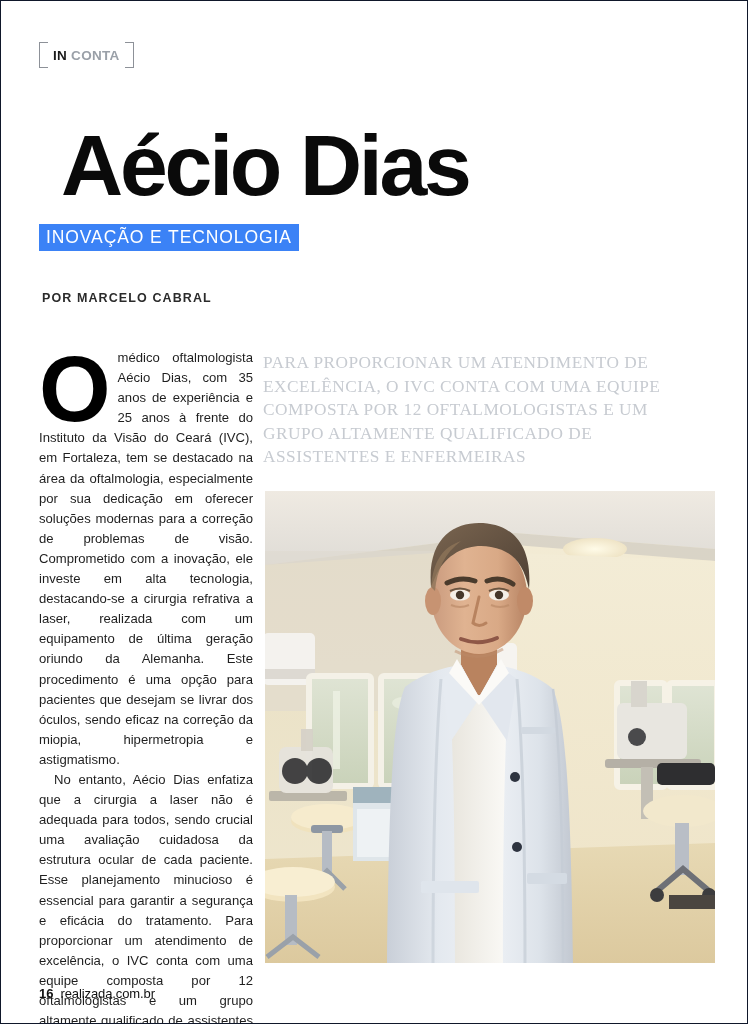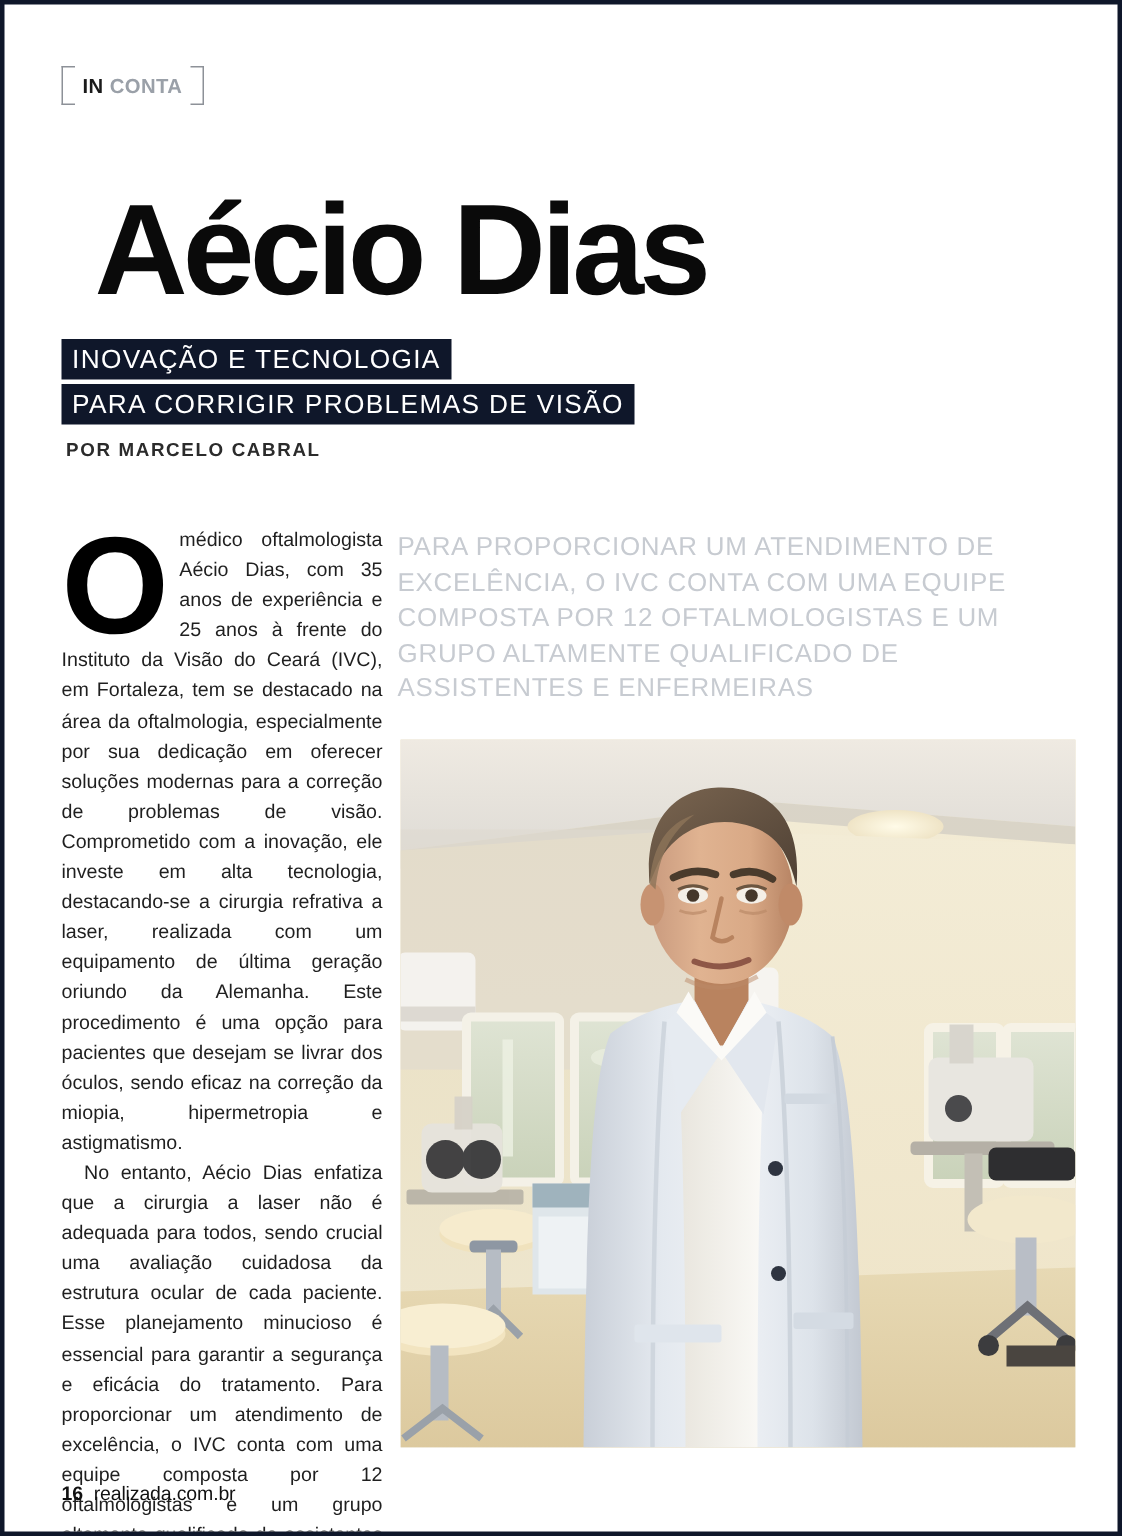--- a/index.html
+++ b/index.html
@@ -7,21 +7,21 @@
   html, body {
     width:748px; height:1024px;
     background:#8a8a8a;
     font-family:"Liberation Sans", sans-serif;
   }
 
   .page {
     position:relative;
     width:748px; height:1024px;
     background:#ffffff;
-    border:3px solid #0f172a;
+    border:1px solid #0f172a;
     overflow:hidden;
   }
 
   
   .section-tag {
     position:absolute; left:38px; top:41px;
     display:flex; align-items:center;
     height:26px;
   }
   .bracket {
@@ -47,21 +47,21 @@
     color:#0a0a0a;
     line-height:1;
     white-space:nowrap;
     margin-left:22px;
   }
 
   
   .subtitle { position:absolute; left:38px; top:223px; }
   .sub-line {
     display:table;
-    background:#0f172a;
+    background:#3b82f6;
     color:#ffffff;
     font-size:17.5px;
     letter-spacing:.9px;
     line-height:24px;
     padding:1px 7px 2px 7px;
     margin-bottom:3px;
     white-space:nowrap;
   }
 
   
@@ -74,20 +74,21 @@
 
   
   .pullquote {
     position:absolute; left:262px; top:350px;
     width:430px;
     font-size:17.3px;
     line-height:23.6px;
     letter-spacing:.5px;
     color:#c7cbd1;
     white-space:pre-line;
+    font-family:Liberation Serif, serif;
   }
 
   
   .body-col {
     position:absolute; left:38px; top:347px;
     width:214px;
     font-size:13.1px;
     line-height:20.1px;
     color:#1f1f1f;
     text-align:justify;
@@ -135,21 +136,20 @@
     <span class="bracket left"></span>
     <span class="tag-in">IN</span>
     <span class="tag-poder">CONTA</span>
     <span class="bracket right"></span>
   </div>
 
   <h1 class="headline">Aécio Dias</h1>
 
   <div class="subtitle">
     <div class="sub-line">INOVAÇÃO E TECNOLOGIA</div>
-    <div class="sub-line">PARA CORRIGIR PROBLEMAS DE VISÃO</div>
   </div>
 
   <div class="byline">POR MARCELO CABRAL</div>
 
   <div class="pullquote">PARA PROPORCIONAR UM ATENDIMENTO DE EXCELÊNCIA, O IVC CONTA COM UMA EQUIPE COMPOSTA POR 12 OFTALMOLOGISTAS E UM GRUPO ALTAMENTE QUALIFICADO DE ASSISTENTES E ENFERMEIRAS</div>
 
   <div class="body-col">
     <p class="dropcap">O médico oftalmologista Aécio Dias, com 35 anos de experiência e 25 anos à frente do Instituto da Visão do Ceará (IVC), em Fortaleza, tem se destacado na área da oftalmologia, especialmente por sua dedicação em oferecer soluções modernas para a correção de problemas de visão. Comprometido com a inovação, ele investe em alta tecnologia, destacando-se a cirurgia refrativa a laser, realizada com um equipamento de última geração oriundo da Alemanha. Este procedimento é uma opção para pacientes que desejam se livrar dos óculos, sendo eficaz na correção da miopia, hipermetropia e astigmatismo.</p>
     <p>No entanto, Aécio Dias enfatiza que a cirurgia a laser não é adequada para todos, sendo crucial uma avaliação cuidadosa da estrutura ocular de cada paciente. Esse planejamento minucioso é essencial para garantir a segurança e eficácia do tratamento. Para proporcionar um atendimento de excelência, o IVC conta com uma equipe composta por 12 oftalmologistas e um grupo altamente qualificado de assistentes e enfermeiras, além de um suporte administrativo eficiente. Essa estrutura sólida reflete o compromisso do IVC em oferecer um atendimento personalizado e de qualidade, sempre priorizando a saúde ocular de seus pacientes.</p>
   </div>

